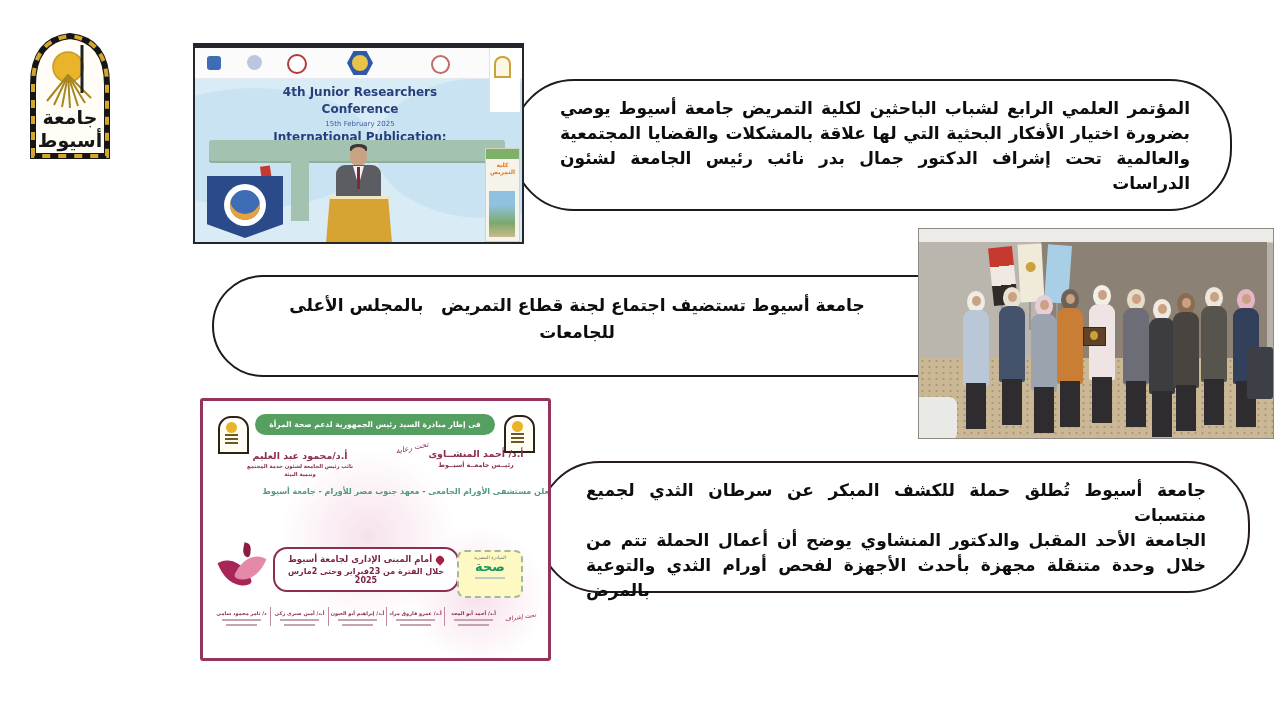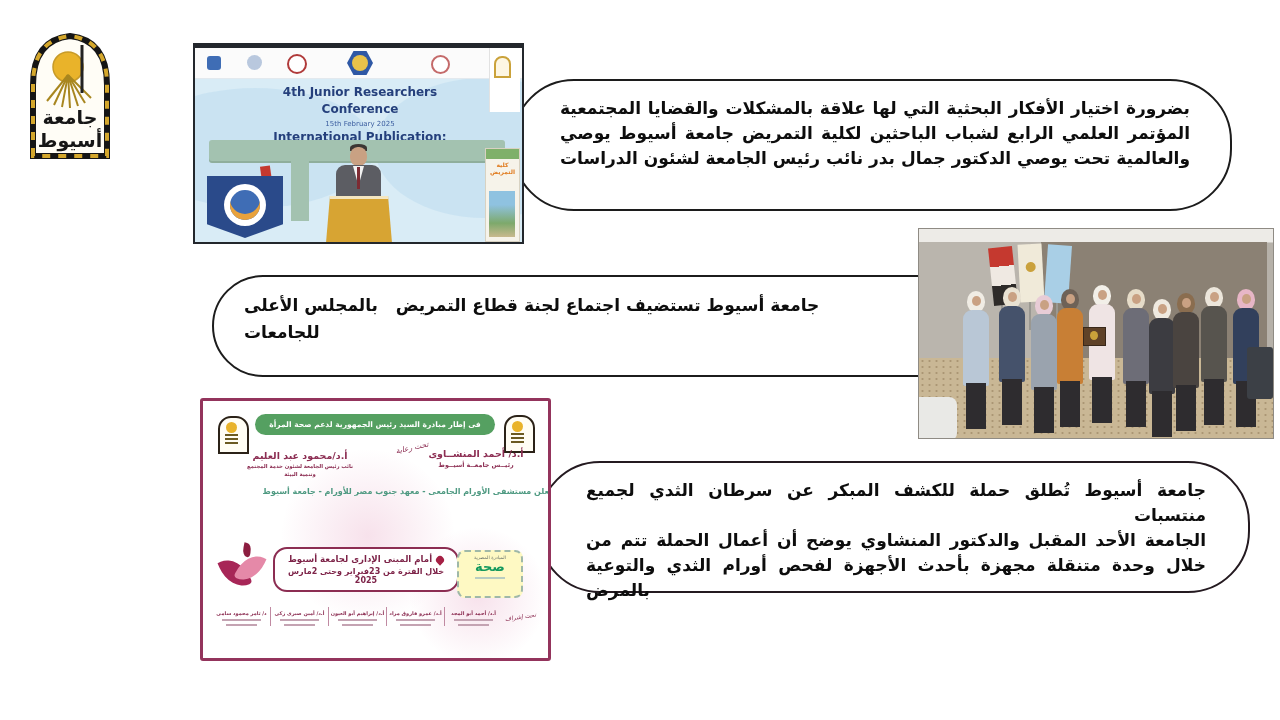--- a/index.html
+++ b/index.html
@@ -4,21 +4,21 @@
 <style>
   html,body{margin:0;padding:0;background:#ffffff;}
   .page{position:relative;width:1280px;height:720px;background:#fff;overflow:hidden;
         font-family:"DejaVu Sans",sans-serif;}
 
   
   .callout{position:absolute;border:2.5px solid #1c1c1c;border-radius:62px;background:#fff;z-index:1;}
   .callout .txt{direction:rtl;font-weight:bold;color:#0d0d0d;}
   .jline{text-align:justify;text-align-last:justify;}
   .jline.last{text-align-last:left;}
-  .rline{text-align:left;}
+  .rline{text-align:center;}
   #callout1{left:512px;top:79px;width:716px;height:128px;}
   #callout1 .txt{padding:15px 40px 0 46px;font-size:17px;line-height:25px;}
   #callout2{left:212px;top:275px;width:762px;height:98px;}
   #callout2 .txt{padding:15px 66px 0 30px;font-size:17px;line-height:27px;}
   #callout3{left:538px;top:461px;width:708px;height:128px;border-color:#241a20;}
   #callout3 .txt{padding:15px 42px 0 46px;font-size:17px;line-height:25px;}
 
   
   #uni-logo{position:absolute;left:25px;top:27px;width:90px;height:133px;z-index:2;}
 
@@ -144,23 +144,23 @@
         <line x1="43" y1="48" x2="66" y2="71"></line>
       </g>
       <line x1="57" y1="18" x2="57" y2="66" stroke="#222" stroke-width="3"></line>
       <text x="45" y="97" text-anchor="middle" font-family="DejaVu Sans, sans-serif" font-weight="bold" font-size="19" fill="#161616">جامعة</text>
       <text x="45" y="120" text-anchor="middle" font-family="DejaVu Sans, sans-serif" font-weight="bold" font-size="19" fill="#161616">أسيوط</text>
     </svg>
   </div>
 
   <div class="callout" id="callout1">
     <div class="txt">
+      <div class="jline">المؤتمر العلمي الرابع لشباب الباحثين لكلية التمريض جامعة أسيوط يوصي</div>
       <div class="jline">بضرورة اختيار الأفكار البحثية التي لها علاقة بالمشكلات والقضايا المجتمعية</div>
-      <div class="jline">المؤتمر العلمي الرابع لشباب الباحثين لكلية التمريض جامعة أسيوط يوصي</div>
-      <div class="jline">والعالمية تحت يوصي الدكتور جمال بدر نائب رئيس الجامعة لشئون الدراسات</div>
+      <div class="jline">والعالمية تحت إشراف الدكتور جمال بدر نائب رئيس الجامعة لشئون الدراسات</div>
     </div>
   </div>
 
   <div class="callout" id="callout2">
     <div class="txt">
       <div class="rline">جامعة أسيوط تستضيف اجتماع لجنة قطاع التمريض &nbsp;&nbsp;بالمجلس الأعلى</div>
       <div class="rline">للجامعات</div>
     </div>
   </div>
 

